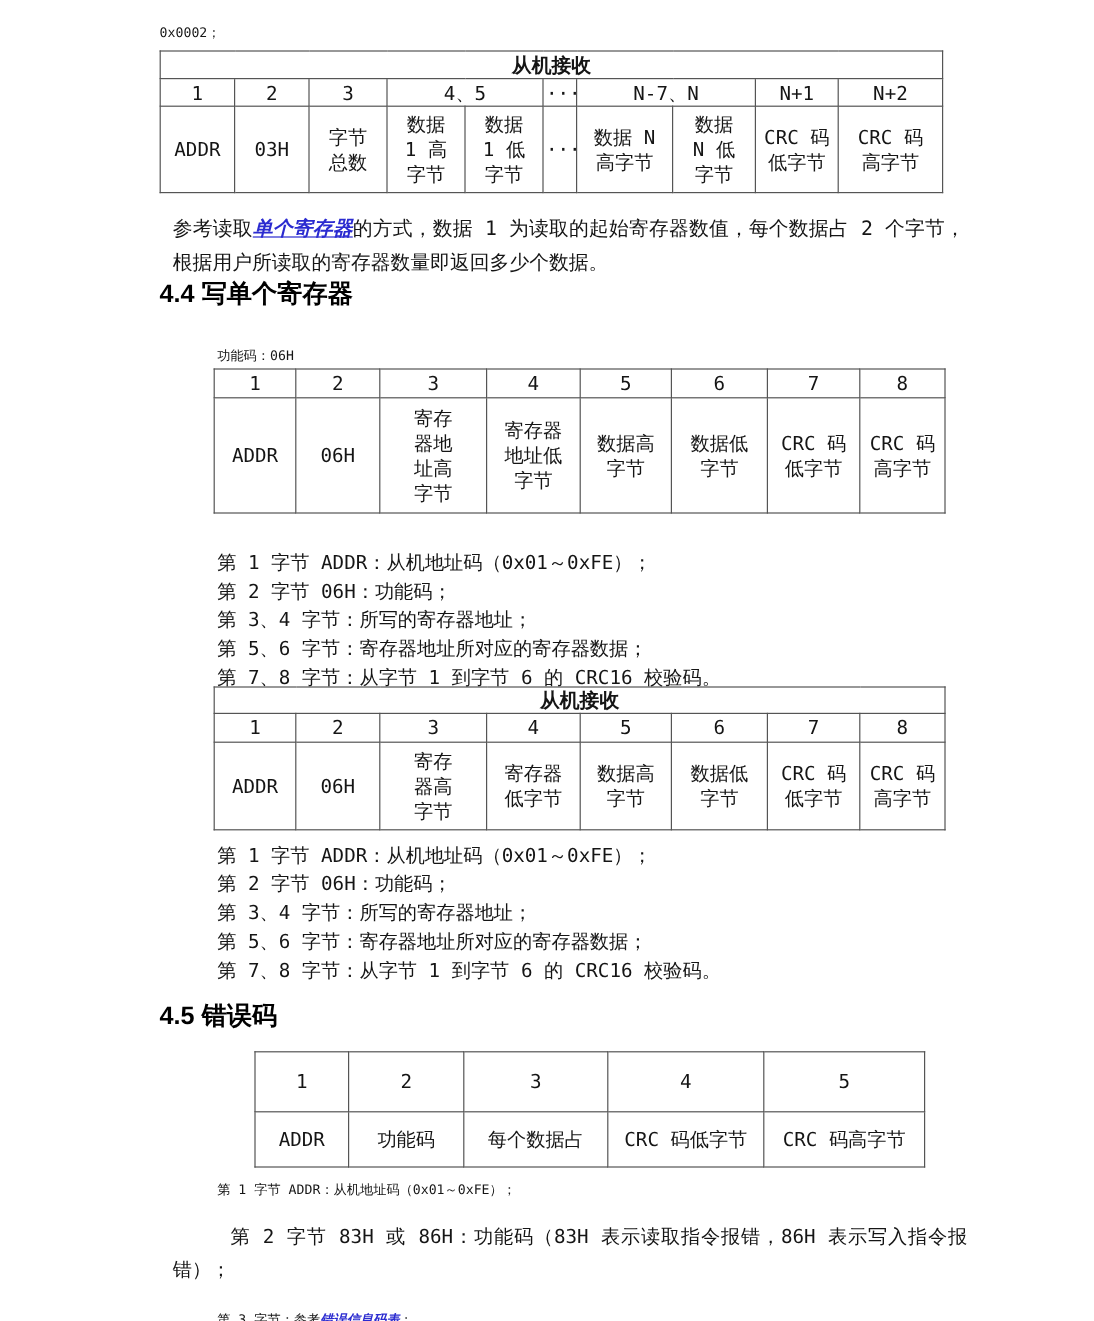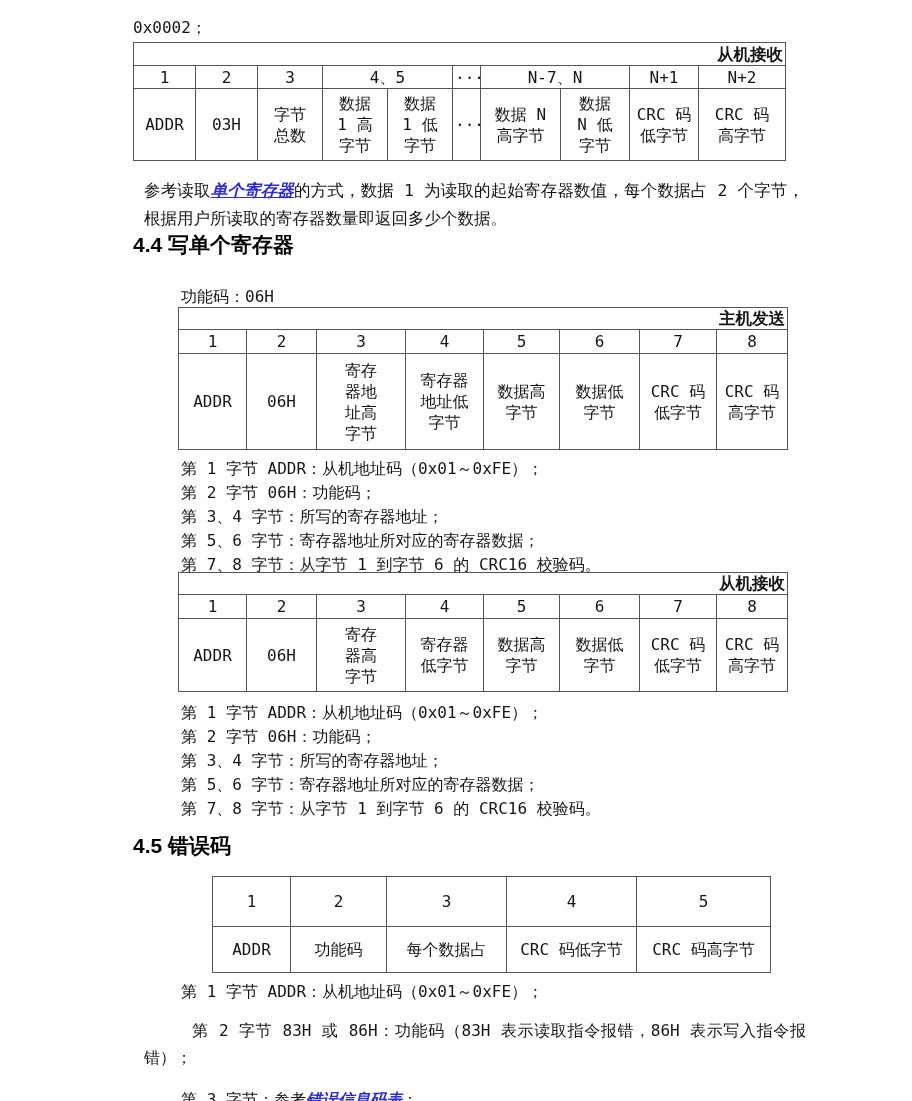--- a/index.html
+++ b/index.html
@@ -1,29 +1,29 @@
 <!DOCTYPE html>
 <html style="--link-color: #2b2bd0; --border-color: #555555; --text-color: #151515;"><head>
 <meta charset="utf-8">
 <style>
   :root { --link-color:#2b2bd0; --border-color:#555555; --text-color:#151515; }
   * { box-sizing: border-box; }
   body { margin:0; background:#ffffff; color:var(--text-color);
          font-family:"DejaVu Sans Mono","DejaVu Serif",serif; }
   .page { position:relative; width:912px; height:1101px; background:#ffffff; overflow:hidden; }
 
-  .txt { position:absolute; margin:0; font-size:16px; line-height:24px; white-space:nowrap; }
+  .txt { position:absolute; margin:0; font-size:11px; line-height:24px; white-space:nowrap; }
   .para { position:absolute; margin:11px; font-size:16.5px; line-height:28px; white-space:normal; text-align:justify; }
   .heading { position:absolute; margin:0; font-family:"Liberation Sans",sans-serif;
              font-weight:bold; font-size:21px; color:#000; white-space:nowrap; }
 
   table.tbl { position:absolute; border-collapse:collapse; table-layout:fixed; }
   table.tbl td { border:1px solid var(--border-color); text-align:center; vertical-align:middle;
                  padding:0 2px; font-size:16px; line-height:21px; white-space:pre-line; }
-  tr.title-row td { font-weight:bold; font-size:16.5px;text-align:right; }
+  tr.title-row td { font-weight:bold; font-size:16.5px; }
   tr.head-row td { font-size:16px; }
 
   
   .t1 { left:133px; top:42px; width:652px; }
   .t1 tr.title-row td { height:23px; }
   .t1 tr.head-row td  { height:23px; }
   .t1 tr.data-row td  { height:72px; }
   td.dots-top { vertical-align:top; padding-top:10px; }
 
   
@@ -120,23 +120,20 @@
       <col style="width:68px">
         <col style="width:70px">
         <col style="width:89px">
         <col style="width:78px">
       <col style="width:76px">
         <col style="width:80px">
         <col style="width:77px">
         <col style="width:71px">
     </colgroup>
     <tbody>
-        <tr class="title-row">
-      <td colspan="8">主机发送</td>
-    </tr>
     <tr class="head-row">
       <td>1</td>
       <td>2</td>
       <td>3</td>
       <td>4</td>
       <td>5</td>
       <td>6</td>
       <td>7</td>
       <td>8</td>
     </tr>

